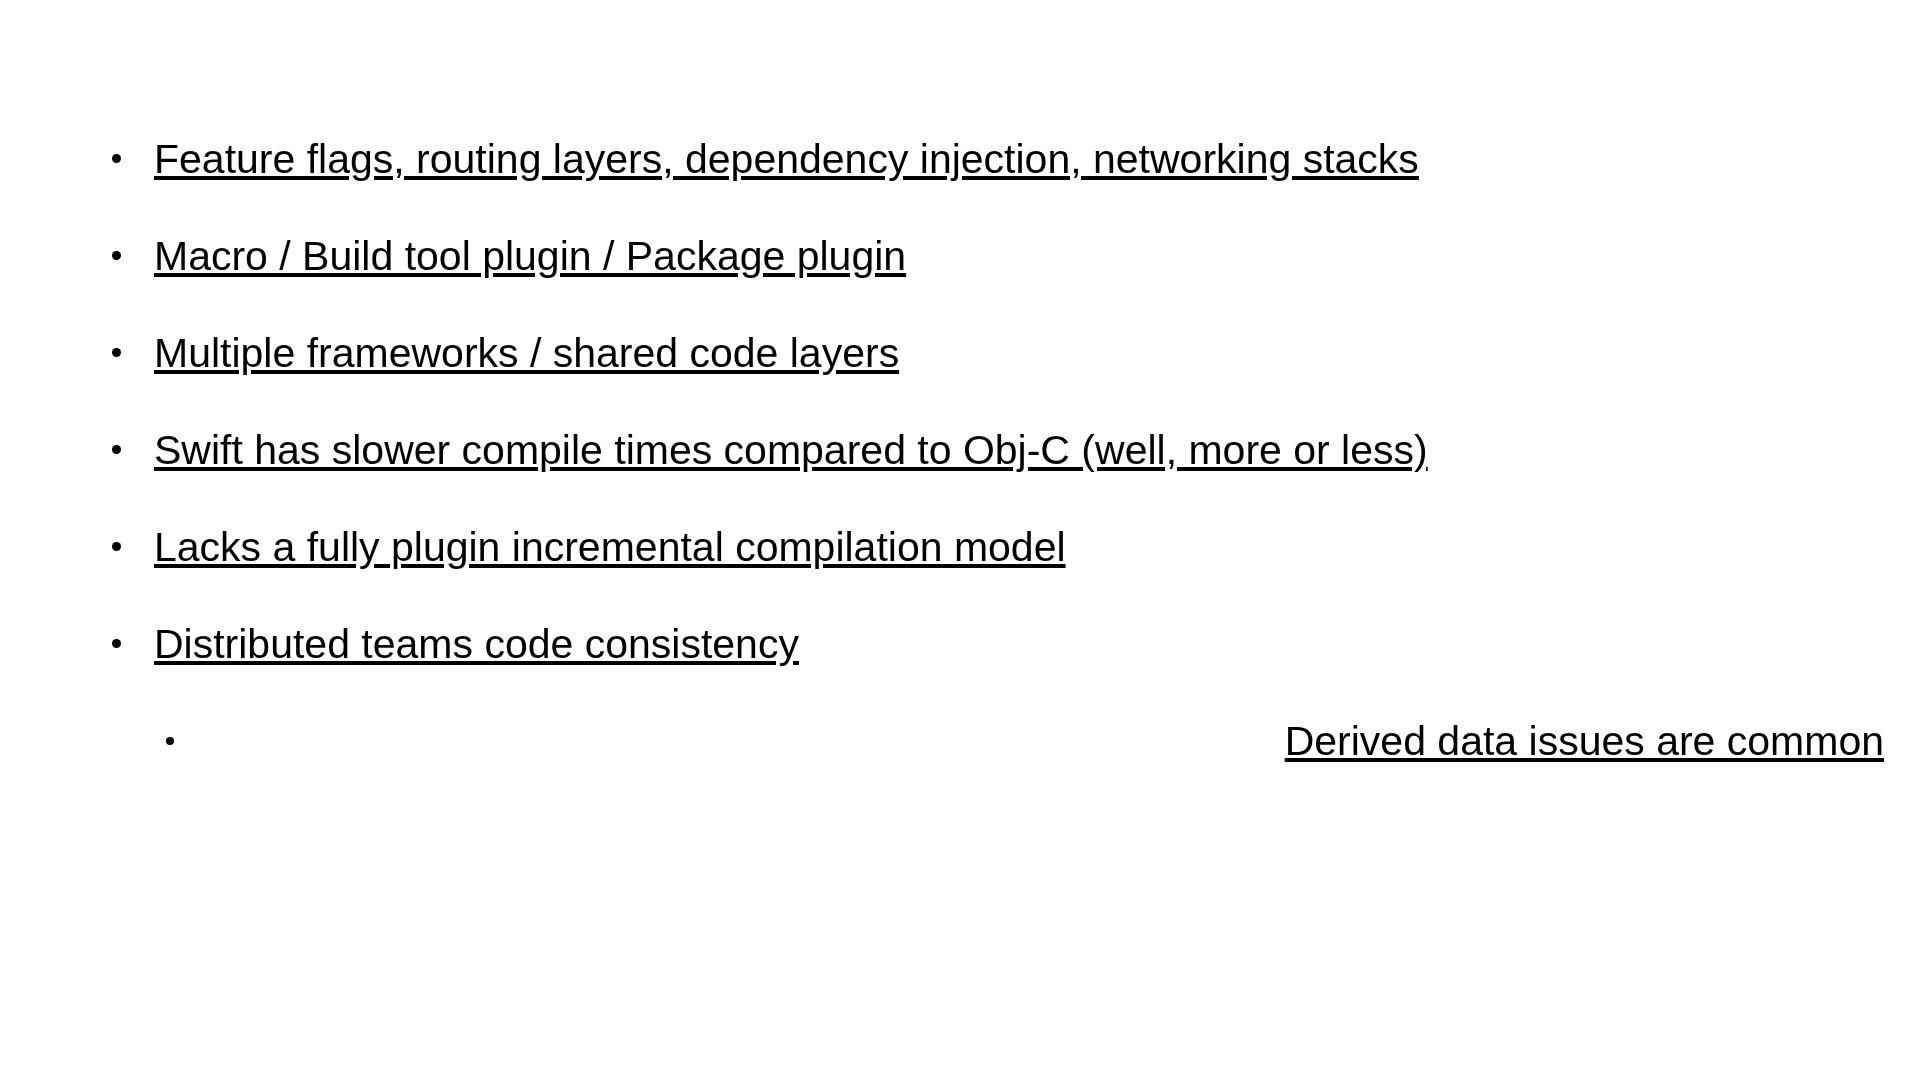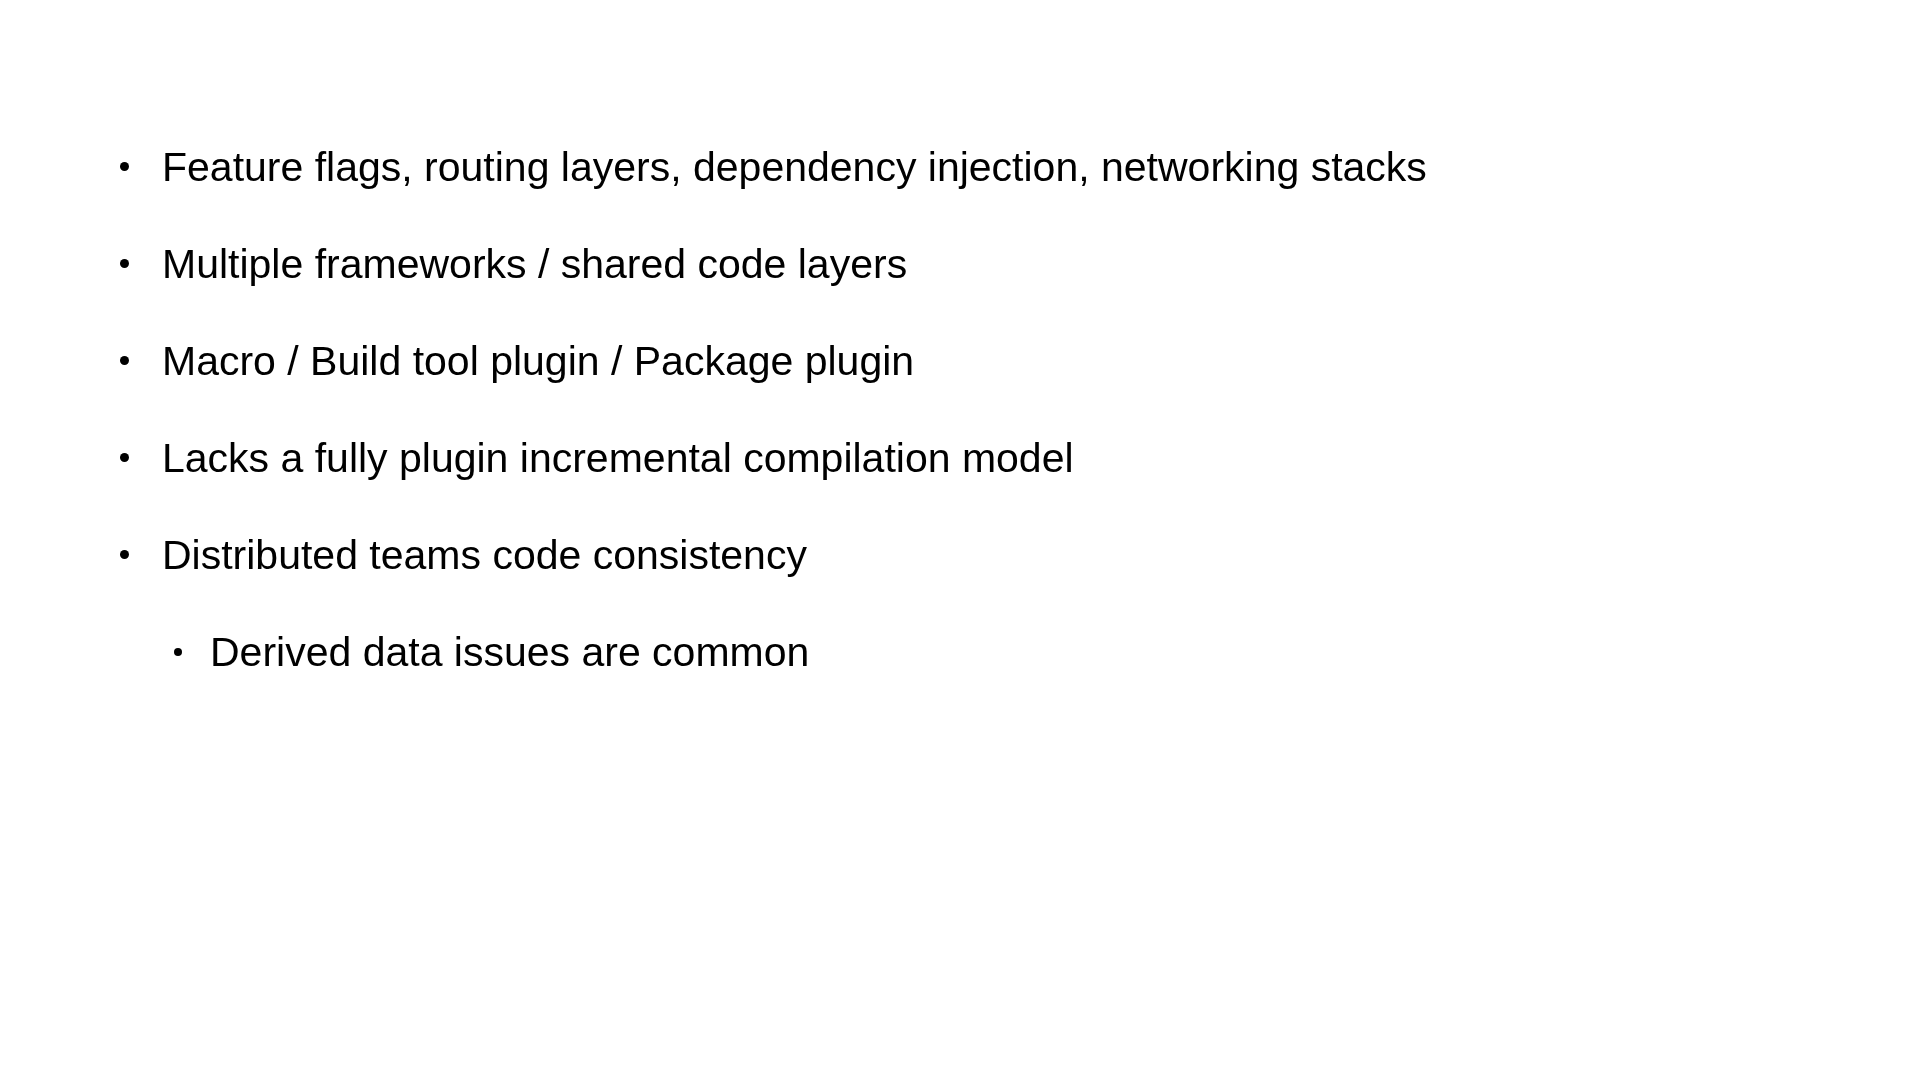--- a/index.html
+++ b/index.html
@@ -11,34 +11,35 @@
     position: relative;
     width: 1920px;
     height: 1080px;
     background: #ffffff;
     overflow: hidden;
     font-family: "Liberation Sans", sans-serif;
     color: #000000;
   }
   ul.bullets {
     list-style: none;
-    margin: 12px;
+    margin: 4px;
     padding: 130px 0 0 0;
     width: 1880px;
     box-sizing: border-box;
+    text-decoration: underline;
   }
   ul.bullets li {
     position: relative;
     font-size: 41px;
     line-height: 50px;
     margin: 0 0 47px 0;
     letter-spacing: 0;
   }
   li.level1 { padding-left: 150px; }
-  li.level2 { padding-left: 198px; }
+  li.level2 { padding-left: 198px; text-align: right; }
   li.group-break { margin-top: 62px; } 
   
   .dot {
     position: absolute;
     border-radius: 50%;
     background: #000000;
   }
   li.level1 > .dot {
     left: 108px;
     top: 20px;
@@ -59,28 +60,32 @@
 <div class="slide">
   <ul class="bullets">
 
     <li class="level1">
       <span class="dot"></span>
       <span>Feature flags, routing layers, dependency injection, networking stacks</span>
     </li>
 
     <li class="level1">
       <span class="dot"></span>
-      <span>Multiple frameworks / shared code layers</span>
+      <span>Macro / Build tool plugin / Package plugin</span>
     </li>
 
     <li class="level1">
       <span class="dot"></span>
-      <span>Macro / Build tool plugin / Package plugin</span>
+      <span>Multiple frameworks / shared code layers</span>
     </li>
 
+    <li class="level1 group-break">
+      <span class="dot"></span>
+      <span>Swift has slower compile times compared to Obj-C (well, more or less)</span>
+    </li>
 
     <li class="level1">
       <span class="dot"></span>
       <span>Lacks a fully plugin incremental compilation model</span>
     </li>
 
     <li class="level1">
       <span class="dot"></span>
       <span>Distributed teams code consistency</span>
     </li>

